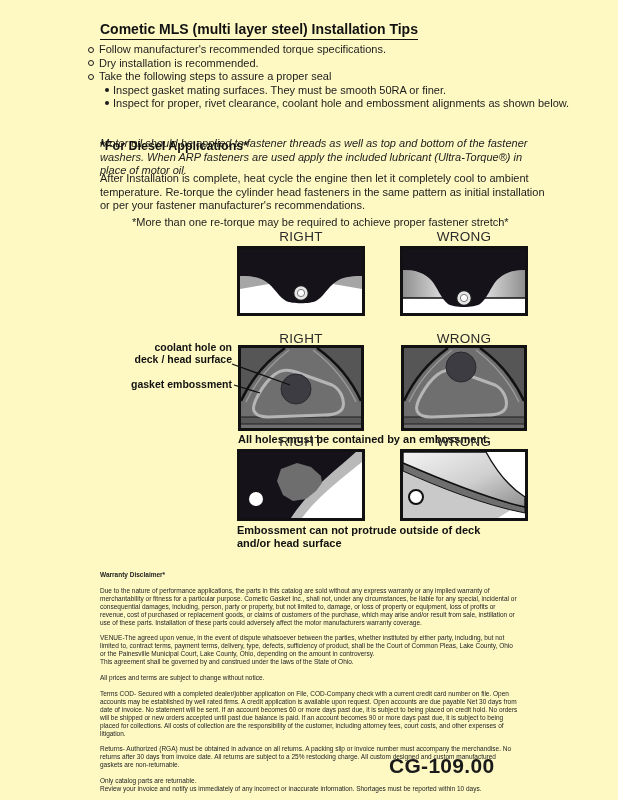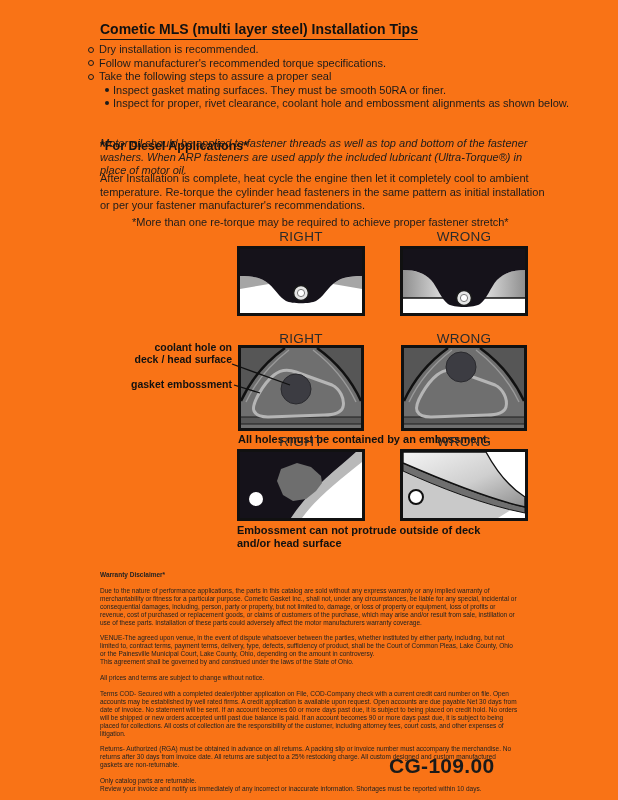--- a/index.html
+++ b/index.html
@@ -1,19 +1,19 @@
 <!DOCTYPE html>
 <html><head>
 <meta charset="utf-8">
 <style>
   html,body{margin:0;padding:0;background:#e8e8e8;}
   .page{
     position:relative;
     width:618px;height:800px;
-    background:#f97316;
+    background:#fef9c3;
     font-family:"Liberation Sans","DejaVu Sans",sans-serif;
     color:#1c1c1c;
     overflow:hidden;
     margin:0 auto;
   }
   .abs{position:absolute;}
   .title{
     font-size:14px;font-weight:bold;color:#111;
     border-bottom:1.6px solid #111;padding-bottom:2px;
     display:inline-block;white-space:nowrap;
@@ -52,25 +52,25 @@
 
 <div class="page">
 
   <div class="abs" style="left:100px;top:20px;">
     <span class="title">Cometic MLS (multi layer steel) Installation Tips</span>
   </div>
 
   <div class="abs tips" style="left:88px;top:43px;width:500px;">
     <div class="tip">
       <span class="o-marker"></span>
-      <span>Dry installation is recommended.</span>
+      <span>Follow manufacturer's recommended torque specifications.</span>
     </div>
     <div class="tip">
       <span class="o-marker"></span>
-      <span>Follow manufacturer's recommended torque specifications.</span>
+      <span>Dry installation is recommended.</span>
     </div>
     <div class="tip">
       <span class="o-marker"></span>
       <span>Take the following steps to assure a proper seal</span>
     </div>
     <div class="tip sub">
       <span class="b-marker"></span>
       <span>Inspect gasket mating surfaces.  They must be smooth 50RA or finer.</span>
     </div>
     <div class="tip sub">

